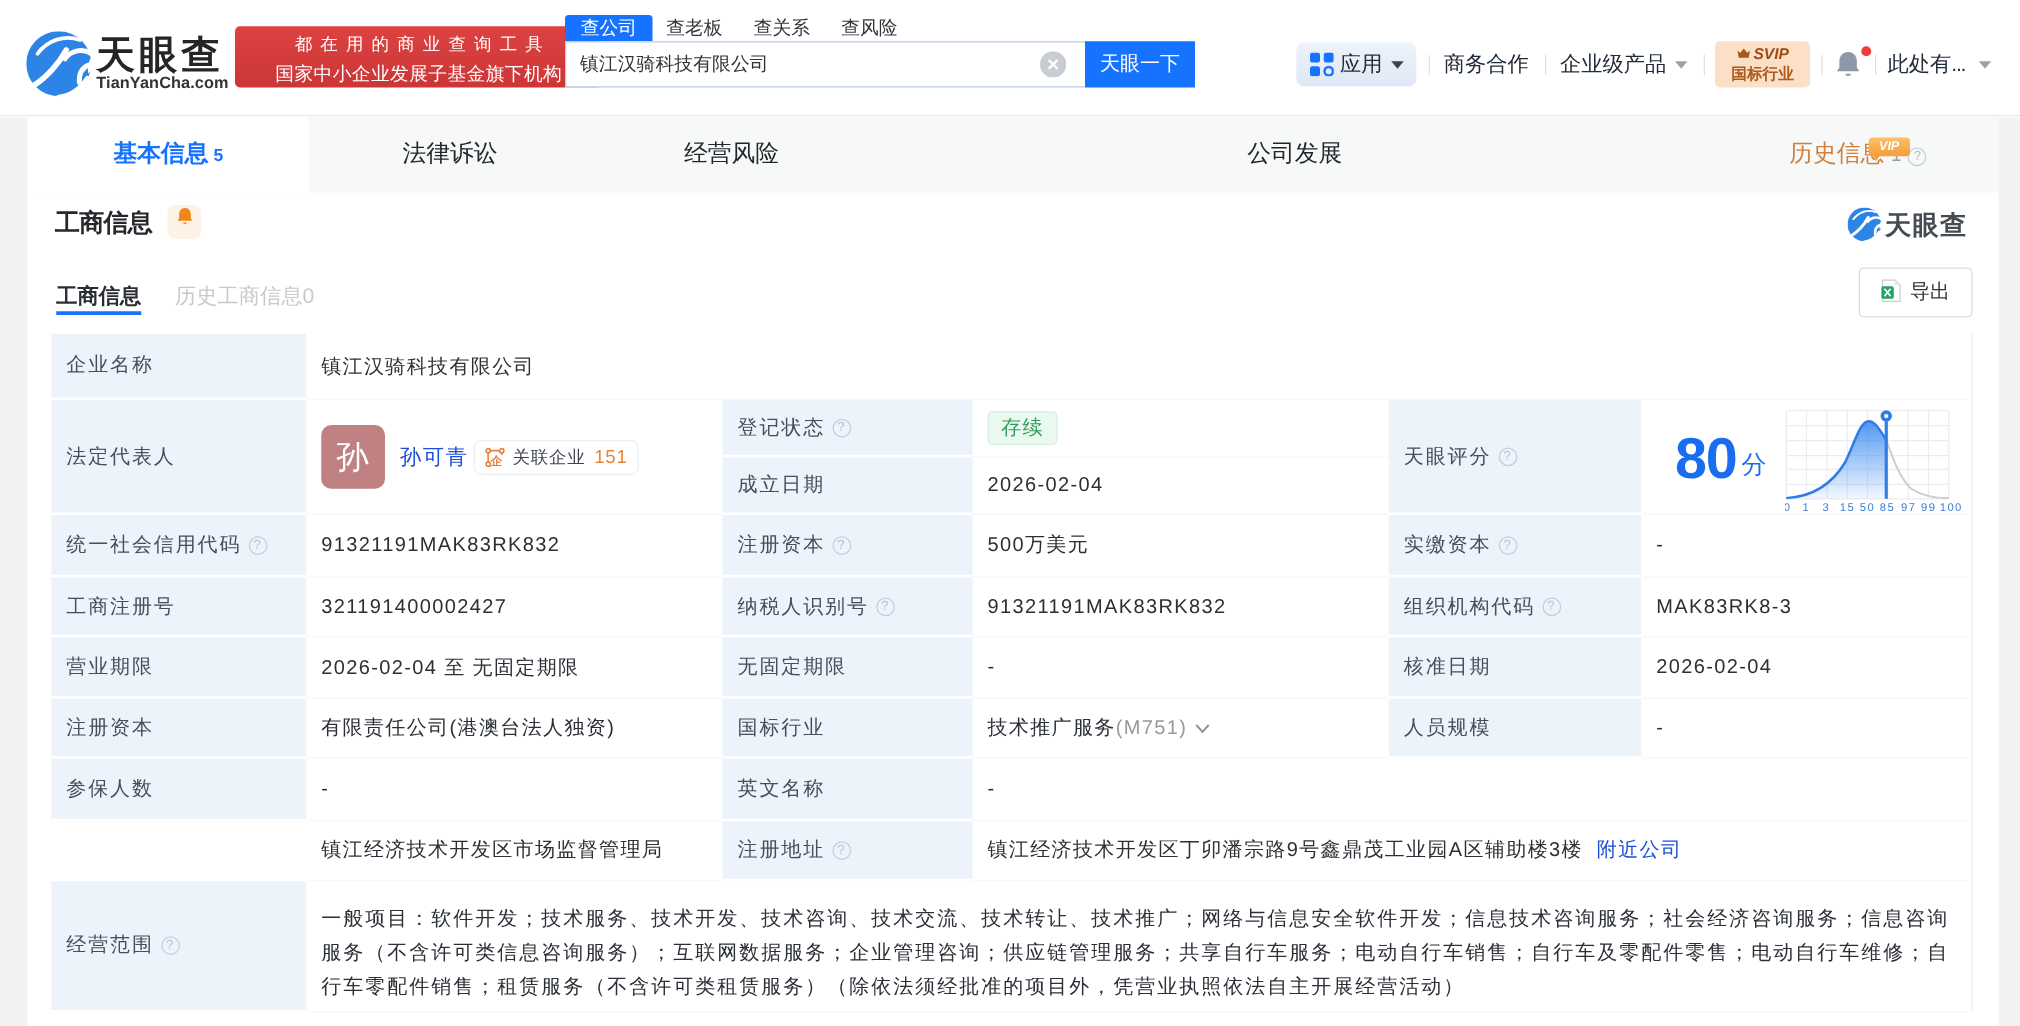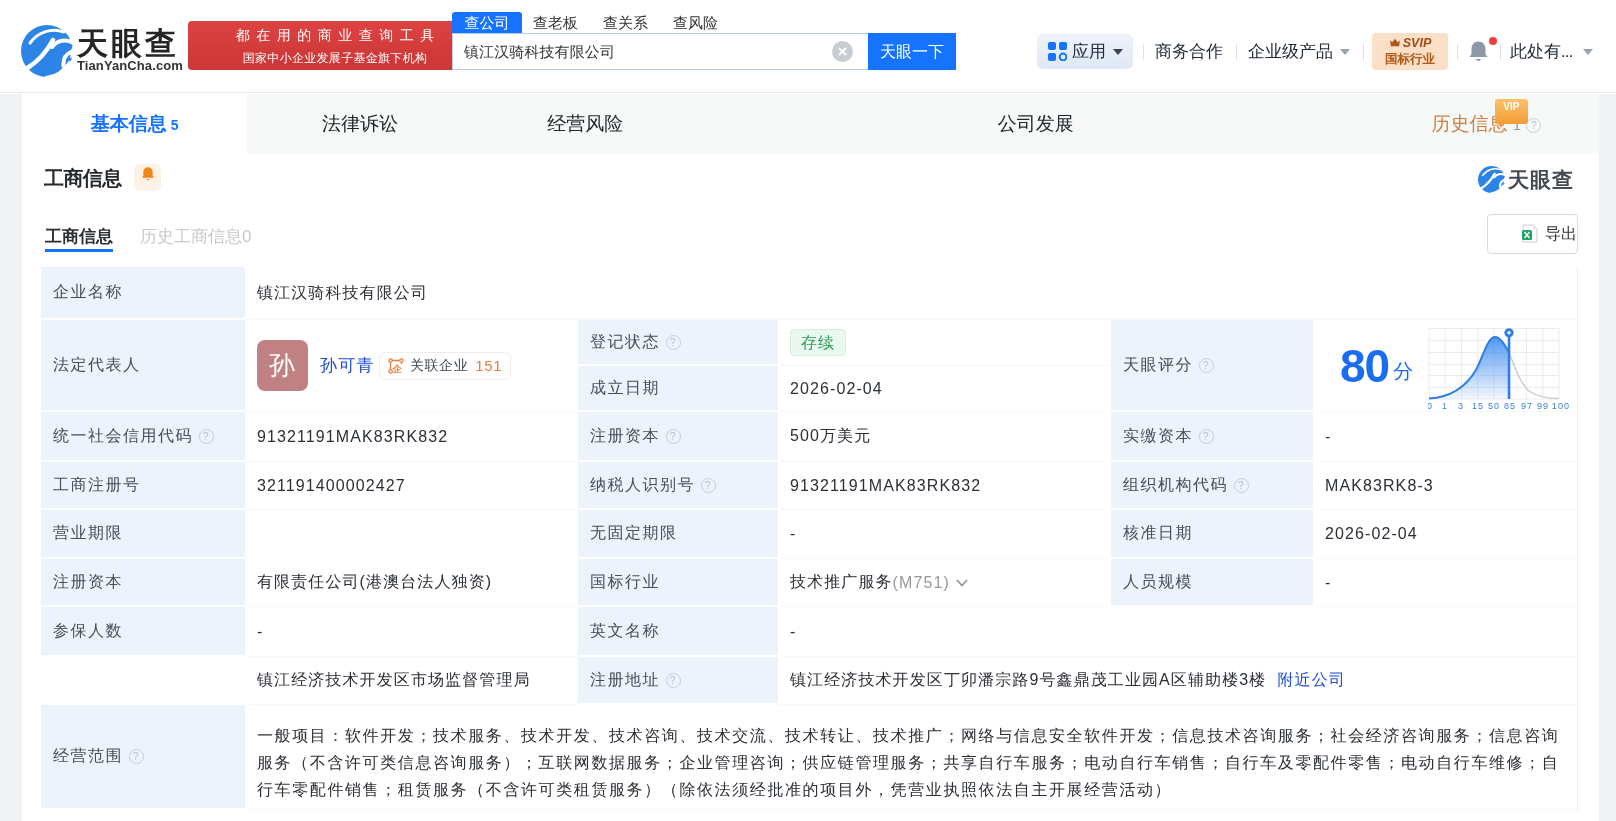--- a/index.html
+++ b/index.html
@@ -4,21 +4,21 @@
 <style>
 *{margin:0;padding:0;box-sizing:border-box}
 html,body{width:1616px;height:821px;overflow:hidden;background:#fff;font-family:"Liberation Sans",sans-serif;-webkit-font-smoothing:antialiased}
 
 #header{position:absolute;left:0;top:0;width:1616px;height:93px;background:#fff;border-bottom:1px solid #e9e9e9}
 #logoc{position:absolute;left:21px;top:25px}
 #tycname{position:absolute;left:77px;top:23px;font-size:31px;font-weight:bold;color:#252525;letter-spacing:3px}
 #tycurl{position:absolute;left:77px;top:58px;font-size:13px;font-weight:bold;color:#333;letter-spacing:0.1px}
 #redbadge{position:absolute;left:188px;top:21px;width:294px;height:49px;border-radius:4px;background:linear-gradient(180deg,#dd4242,#cc3636);color:#fff;text-align:center}
 #redbadge .l1{margin-top:6px;font-size:14px;letter-spacing:6.5px;text-indent:6.5px}
-#redbadge .l2{margin-top:5px;font-size:12px;letter-spacing:0.3px}
+#redbadge .l2{margin-top:5px;font-size:15px;letter-spacing:0.3px}
 #stabs{position:absolute;left:452px;top:12px;height:21px;font-size:14px;color:#333}
 #stabs .t{display:inline-block;vertical-align:top;line-height:21px;margin-right:25px;font-size:15px}
 #stabs .on{background:#1673ff;color:#fff;border-radius:3px 3px 0 0;width:70px;text-align:center;margin-right:11px}
 #sinput{position:absolute;left:452px;top:33px;width:416px;height:37px;background:#fff;border:1px solid #b9cdea;border-right:none;line-height:35px;font-size:15px;letter-spacing:0.1px;color:#333;padding-left:11px}
 #sclear{position:absolute;left:832px;top:41px;width:21px;height:21px}
 #sbtn{position:absolute;left:868px;top:33px;width:88px;height:37px;background:#1673ff;color:#fff;font-size:16px;text-align:center;line-height:37px}
 #appbtn{position:absolute;left:1037px;top:34px;width:96px;height:35px;border-radius:6px;background:linear-gradient(180deg,#eef3fb,#dfe8f6);line-height:35px}
 #appbtn .txt{position:absolute;left:35px;top:0;font-size:17px;color:#222c38}
 .caret{display:inline-block;width:0;height:0;border-left:5px solid transparent;border-right:5px solid transparent;border-top:6px solid #3c414b}
 .caret.gray{border-top-color:#9aa2ad}
@@ -30,32 +30,32 @@
 #bell93{position:absolute;left:1468px;top:40px}
 #reddot{position:absolute;left:1489px;top:37px;width:8px;height:8px;border-radius:50%;background:#f23d3d}
 
 #nav{position:absolute;left:22px;top:94px;width:1577px;height:60px;background:#f7f8f8}
 #nav .tab{position:absolute;top:0;width:225.3px;height:60px;text-align:center;line-height:60px;font-size:19px;color:#23262b}
 #nav .tab.on{background:#fff;color:#1673ff;font-weight:bold}
 #nav .tab .n{font-size:14px;margin-left:4px}
 #histtab{color:#cd8040 !important}
 #nav .n1{color:#9aa0a8;font-size:15px;font-weight:normal}
 #vipb:after{content:'';position:absolute;left:3px;bottom:-4px;width:0;height:0;border-left:3px solid transparent;border-right:3px solid transparent;border-top:5px solid #f49d3a}
-#vipb{position:absolute;left:121px;top:5px;width:33px;height:25px;border-radius:3px;background:linear-gradient(180deg,#fdc168,#f49d3a);color:#fff;font-size:10px;font-weight:bold;line-height:15px;text-align:center}
+#vipb{position:absolute;left:121px;top:16px;width:33px;height:15px;border-radius:3px;background:linear-gradient(180deg,#fdc168,#f49d3a);color:#fff;font-size:10px;font-weight:bold;font-style:italic;line-height:15px;text-align:center}
 .qicon{display:inline-block;width:15px;height:15px;border-radius:50%;border:1px solid #c3cfdd;color:#b4c2d2;font-size:10.5px;line-height:13px;text-align:center;vertical-align:1px}
 
 #content{position:absolute;left:22px;top:154px;width:1577px;height:667px;background:#fff}
 #secttl{position:absolute;left:22px;top:11px;font-size:20px;font-weight:bold;color:#25282d;letter-spacing:-0.6px}
 #bellbtn{position:absolute;left:112px;top:10px;width:27px;height:27px;border-radius:6px;background:#fdf2e6;text-align:center;line-height:26px}
 #wmark{position:absolute;left:1456px;top:12px}
 #wmark span{font-size:21px;font-weight:bold;color:#454b52;letter-spacing:1px;vertical-align:6px;margin-left:3px}
 #subtabs{position:absolute;left:23px;top:71px;font-size:17px;font-weight:bold}
 #subtabs .s1{display:inline-block;color:#2a2e34;padding-bottom:1px;border-bottom:3px solid #1673ff}
 #subtabs .s2{color:#c6c9cd;margin-left:27px;font-weight:normal}
-#exportbtn{position:absolute;left:1465px;top:60px;width:91px;height:40px;border:1px solid #d9dcdf;border-radius:4px;text-align:right;line-height:38px;font-size:16px;color:#30343b}
+#exportbtn{position:absolute;left:1465px;top:60px;width:91px;height:40px;border:1px solid #d9dcdf;border-radius:4px;text-align:center;line-height:38px;font-size:16px;color:#30343b}
 
 #tbl{position:absolute;left:19px;top:113px;width:1537px;border-right:1px solid #eaeff5;display:grid;grid-template-columns:204px 333px 200px 333px 202px 264px;grid-template-rows:53px 46px 46px 50px 48px 49px 48px 50px 48px 105px}
 #tbl .c{font-size:16px;letter-spacing:1.1px;display:flex;align-items:center;padding-left:12px;border-bottom:1px solid #f6f8fb;color:#2b2f36;overflow:hidden;white-space:nowrap}
 #tbl .l{background:#edf3fa;border-bottom:2px solid #fff;color:#444e5c;padding-left:12px;letter-spacing:1.5px}
 #tbl .qicon{margin-left:6px}
 .blue{color:#1d4ed8}
 .gray{color:#999}
 #avatar{width:51px;height:51px;border-radius:8px;background:#c08182;color:#fff;font-size:26px;display:flex;align-items:center;justify-content:center;margin-right:12px}
 #relbadge{display:inline-flex;align-items:center;height:28px;border:1px solid #eceef1;border-radius:6px;background:#fff;padding:0 8px;margin-left:4px;font-size:14px;letter-spacing:0.6px;color:#3f4651}
 #relbadge .cnt{color:#e8813c;margin-left:7px;font-size:15px}
@@ -227,20 +227,21 @@
     <div class="c" style="grid-area:4/6">-</div>
 
     <div class="c l" style="grid-area:5/1">工商注册号</div>
     <div class="c" style="grid-area:5/2">321191400002427</div>
     <div class="c l" style="grid-area:5/3">纳税人识别号 <span class="qicon">?</span></div>
     <div class="c" style="grid-area:5/4">91321191MAK83RK832</div>
     <div class="c l" style="grid-area:5/5">组织机构代码 <span class="qicon">?</span></div>
     <div class="c" style="grid-area:5/6">MAK83RK8-3</div>
 
     <div class="c l" style="grid-area:6/1">营业期限</div>
+    <div class="c" style="grid-area:6/2">2026-02-04 至 无固定期限</div>
     <div class="c l" style="grid-area:6/3">无固定期限</div>
     <div class="c" style="grid-area:6/4">-</div>
     <div class="c l" style="grid-area:6/5">核准日期</div>
     <div class="c" style="grid-area:6/6">2026-02-04</div>
 
     <div class="c l" style="grid-area:7/1">注册资本</div>
     <div class="c" style="grid-area:7/2">有限责任公司(港澳台法人独资)</div>
     <div class="c l" style="grid-area:7/3">国标行业</div>
     <div class="c" style="grid-area:7/4">技术推广服务<span class="gray">(M751)</span><svg width="12" height="8" viewBox="0 0 12 8" style="margin-left:6px">
           <path d="M1 1 L6 6.5 L11 1" stroke="#8a929c" stroke-width="1.6" fill="none"></path>

